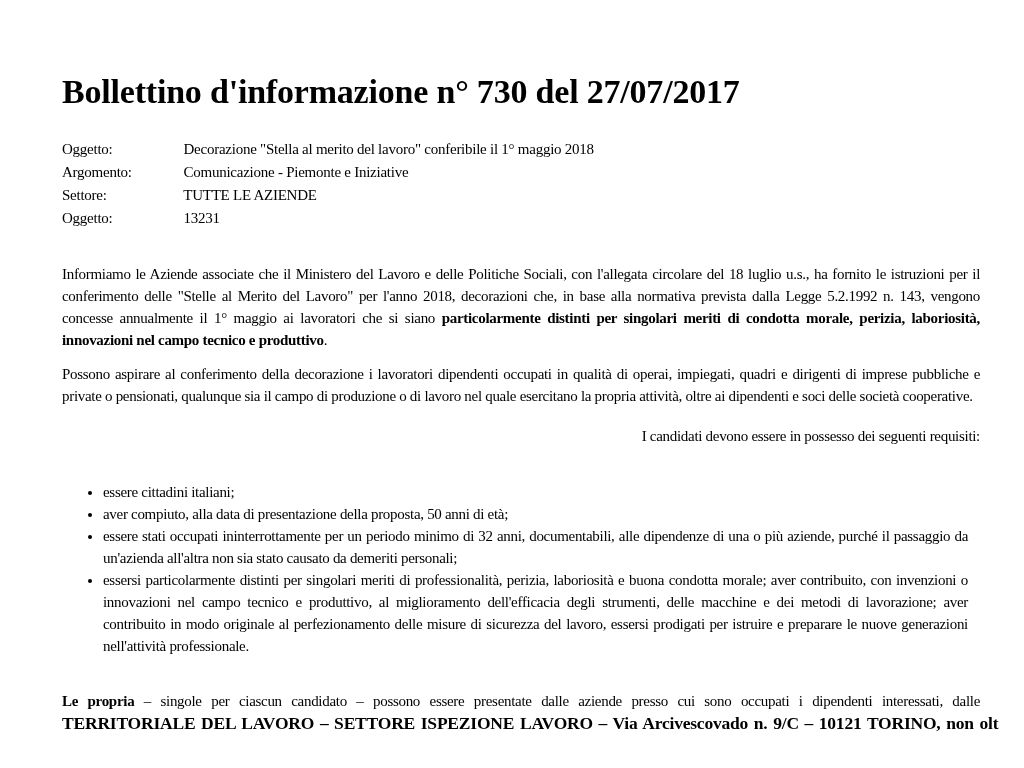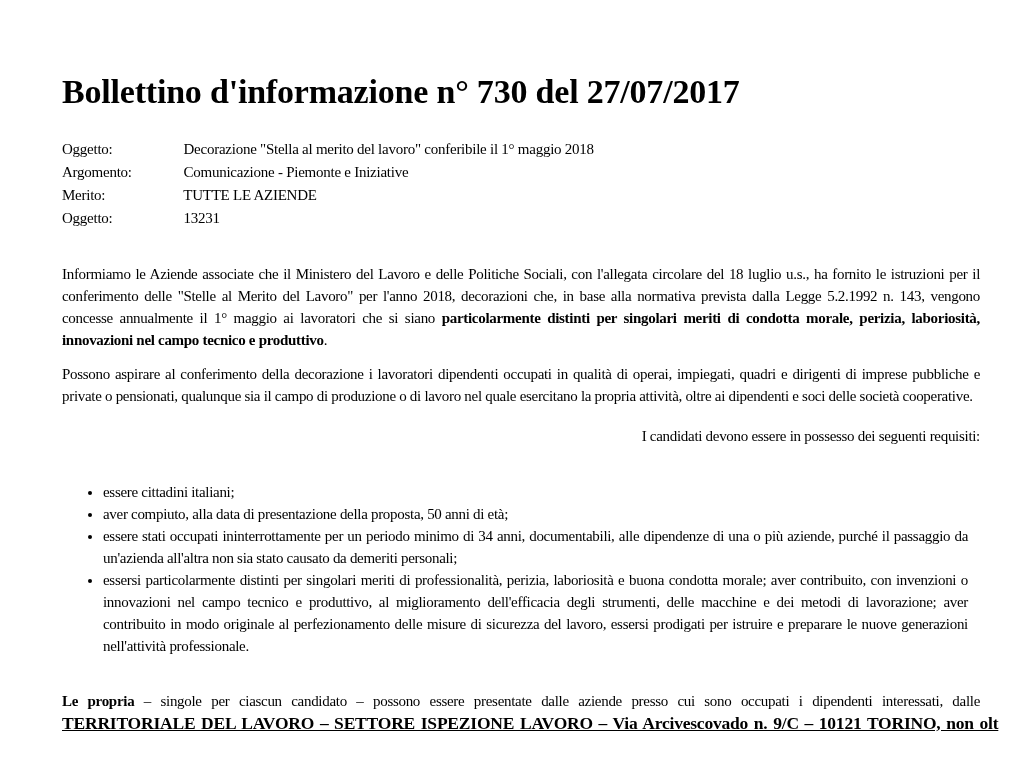--- a/index.html
+++ b/index.html
@@ -60,60 +60,59 @@
   }
   .cl-line1 { width: 918px; text-align-last: justify; }
   .cl-line2 { width: 952px; text-align-last: justify; }
   .cl-line2 .bold-big { font-size: 16.5px; }
   .cl-line3 {
     white-space: nowrap;
     font-weight: bold;
     font-size: 17.5px;
     word-spacing: 1.5px;
     letter-spacing: -0.2px;
-    text-decoration: underline;
   }
   b, .bold { font-weight: bold; }
 </style>
 </head>
 <body>
 
 <div class="page">
 
   <h1 class="doc-title">Bollettino d'informazione n° 730 del 27/07/2017</h1>
 
   <div class="meta">
     <div class="meta-row">
       <span class="meta-label">Oggetto:</span>
       <span class="meta-value">Decorazione "Stella al merito del lavoro" conferibile il 1° maggio 2018</span>
     </div>
     <div class="meta-row">
       <span class="meta-label">Argomento:</span>
       <span class="meta-value">Comunicazione - Piemonte e Iniziative</span>
     </div>
     <div class="meta-row">
-      <span class="meta-label">Merito:</span>
+      <span class="meta-label">Settore:</span>
       <span class="meta-value">TUTTE LE AZIENDE</span>
     </div>
     <div class="meta-row">
       <span class="meta-label">Oggetto:</span>
       <span class="meta-value">13231</span>
     </div>
   </div>
 
   <p class="body-text p1"><span>Informiamo le Aziende associate che il Ministero del Lavoro e delle Politiche Sociali, con l'allegata circolare del 18 luglio u.s., ha fornito le istruzioni per il conferimento delle "Stelle al Merito del Lavoro" per l'anno 2018, decorazioni che, in base alla normativa prevista dalla Legge 5.2.1992 n. 143, vengono concesse annualmente il 1° maggio ai lavoratori che si siano </span><b>particolarmente distinti per singolari meriti di condotta morale, perizia, laboriosità, innovazioni nel campo tecnico e produttivo</b><span>.</span></p>
 
   <p class="body-text p2">Possono aspirare al conferimento della decorazione i lavoratori dipendenti occupati in qualità di operai, impiegati, quadri e dirigenti di imprese pubbliche e private o pensionati, qualunque sia il campo di produzione o di lavoro nel quale esercitano la propria attività, oltre ai dipendenti e soci delle società cooperative.</p>
 
   <p class="body-text p3">I candidati devono essere in possesso dei seguenti requisiti:</p>
 
   <ul class="req-list">
     <li>essere cittadini italiani;</li>
     <li>aver compiuto, alla data di presentazione della proposta, 50 anni di età;</li>
-    <li>essere stati occupati ininterrottamente per un periodo minimo di 34 anni, documentabili, alle dipendenze di una o più aziende, purché il passaggio da un'azienda all'altra non sia stato causato da demeriti personali;</li>
+    <li>essere stati occupati ininterrottamente per un periodo minimo di 32 anni, documentabili, alle dipendenze di una o più aziende, purché il passaggio da un'azienda all'altra non sia stato causato da demeriti personali;</li>
     <li>essersi particolarmente distinti per singolari meriti di professionalità, perizia, laboriosità e buona condotta morale; aver contribuito, con invenzioni o innovazioni nel campo tecnico e produttivo, al miglioramento dell'efficacia degli strumenti, delle macchine e dei metodi di lavorazione; aver contribuito in modo originale al perfezionamento delle misure di sicurezza del lavoro, essersi prodigati per istruire e preparare le nuove generazioni nell'attività professionale.</li>
   </ul>
 
   <div class="closing">
     <div class="cl-line1"><b>Le propria</b><span> – singole per ciascun candidato – possono essere presentate dalle aziende presso cui sono occupati i dipendenti interessati, dalle</span></div>
     <div class="cl-line3">TERRITORIALE DEL LAVORO – SETTORE ISPEZIONE LAVORO – Via Arcivescovado n. 9/C – 10121 TORINO, non olt</div>
   </div>
 
 </div>
 

